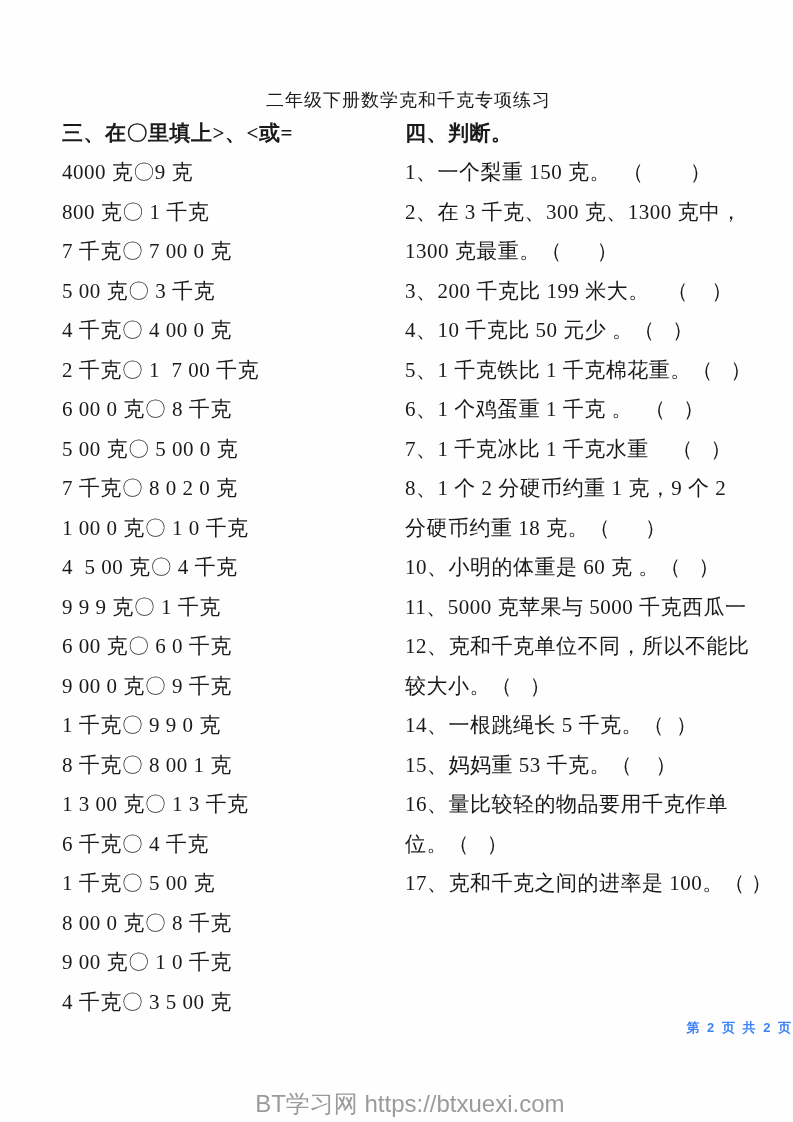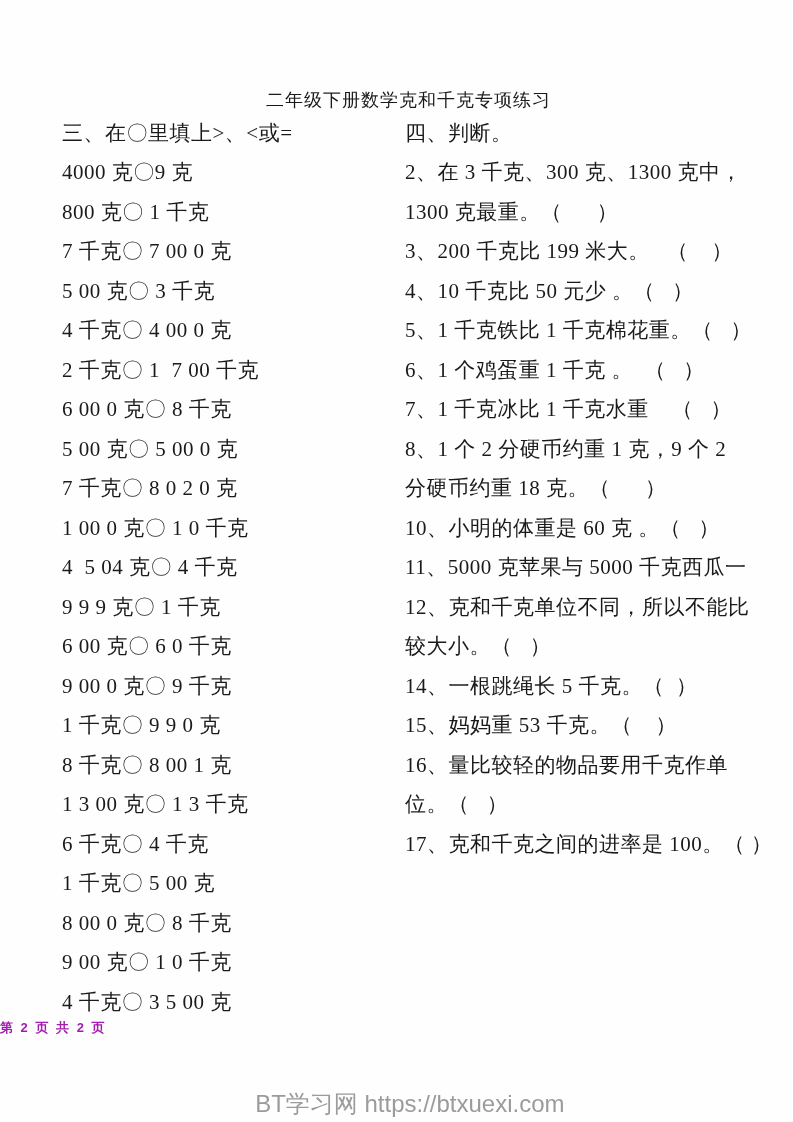--- a/index.html
+++ b/index.html
@@ -36,32 +36,32 @@
   .col-right { left: 405px; width: 388px; }
   .line {
     height: 39.5px;
     display: flex;
     align-items: center;
     font-size: 21px;
     white-space: pre;
     letter-spacing: 0.5px;
   }
   .heading {
-    font-weight: 400;
+    font-weight: 700;
   }
   .footer {
     position: absolute;
     top: 1019px;
     left: 0;
     width: 100%;
-    text-align: left;
+    text-align: right;
     font-family: "Liberation Sans", "DejaVu Sans", sans-serif;
     font-size: 13px;
     font-weight: 700;
-    color: #a21caf;
+    color: #3b82f6;
     letter-spacing: 2px;
     white-space: pre;
   }
   .watermark {
     position: absolute;
     top: 1060px;
     left: 0;
     width: 100%;
     text-align: center;
     font-family: "Liberation Sans", "DejaVu Sans", sans-serif;
@@ -82,36 +82,37 @@
     <div class="line">4000 克〇9 克</div>
     <div class="line">800 克〇 1 千克</div>
     <div class="line">7 千克〇 7 00 0 克</div>
     <div class="line">5 00 克〇 3 千克</div>
     <div class="line">4 千克〇 4 00 0 克</div>
     <div class="line">2 千克〇 1  7 00 千克</div>
     <div class="line">6 00 0 克〇 8 千克</div>
     <div class="line">5 00 克〇 5 00 0 克</div>
     <div class="line">7 千克〇 8 0 2 0 克</div>
     <div class="line">1 00 0 克〇 1 0 千克</div>
-    <div class="line">4  5 04 克〇 4 千克</div>
+    <div class="line">4  5 00 克〇 4 千克</div>
     <div class="line">9 9 9 克〇 1 千克</div>
     <div class="line">6 00 克〇 6 0 千克</div>
     <div class="line">9 00 0 克〇 9 千克</div>
     <div class="line">1 千克〇 9 9 0 克</div>
     <div class="line">8 千克〇 8 00 1 克</div>
     <div class="line">1 3 00 克〇 1 3 千克</div>
     <div class="line">6 千克〇 4 千克</div>
     <div class="line">1 千克〇 5 00 克</div>
     <div class="line">8 00 0 克〇 8 千克</div>
     <div class="line">9 00 克〇 1 0 千克</div>
     <div class="line">4 千克〇 3 5 00 克</div>
   </div>
 
   <div class="col col-right">
     <div class="line heading">四、判断。</div>
+    <div class="line">1、一个梨重 150 克。  （        ）</div>
     <div class="line">2、在 3 千克、300 克、1300 克中，</div>
     <div class="line">1300 克最重。（      ）</div>
     <div class="line">3、200 千克比 199 米大。   （    ）</div>
     <div class="line">4、10 千克比 50 元少 。（   ）</div>
     <div class="line">5、1 千克铁比 1 千克棉花重。（   ）</div>
     <div class="line">6、1 个鸡蛋重 1 千克 。  （   ）</div>
     <div class="line">7、1 千克冰比 1 千克水重    （   ）</div>
     <div class="line">8、1 个 2 分硬币约重 1 克，9 个 2</div>
     <div class="line">分硬币约重 18 克。（      ）</div>
     <div class="line">10、小明的体重是 60 克 。（   ）</div>

